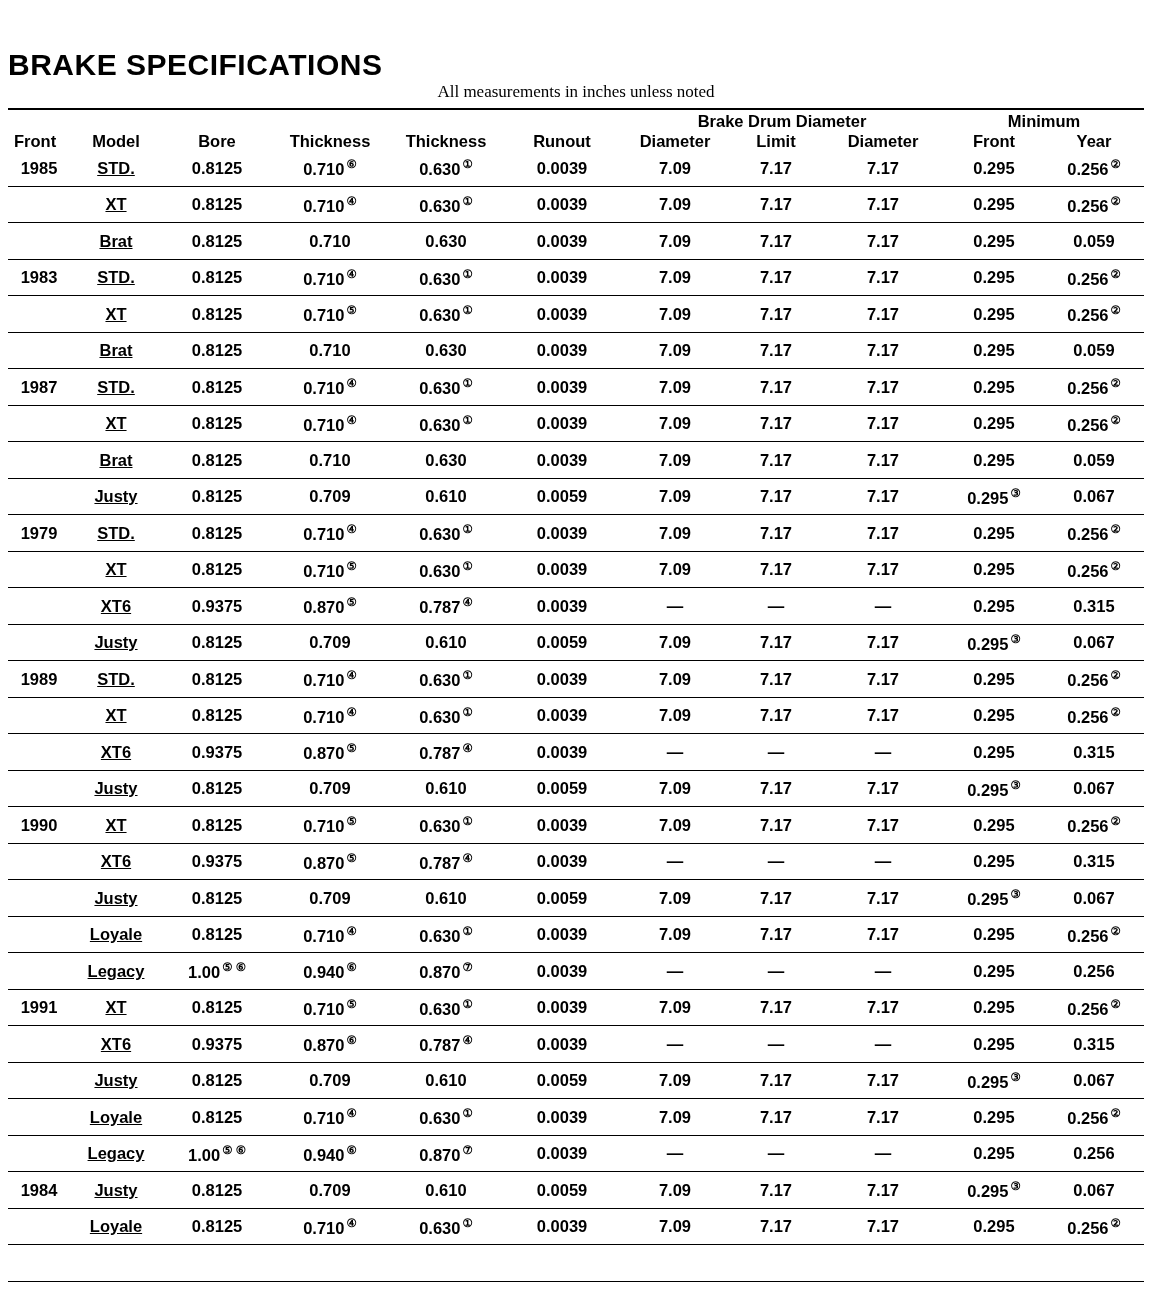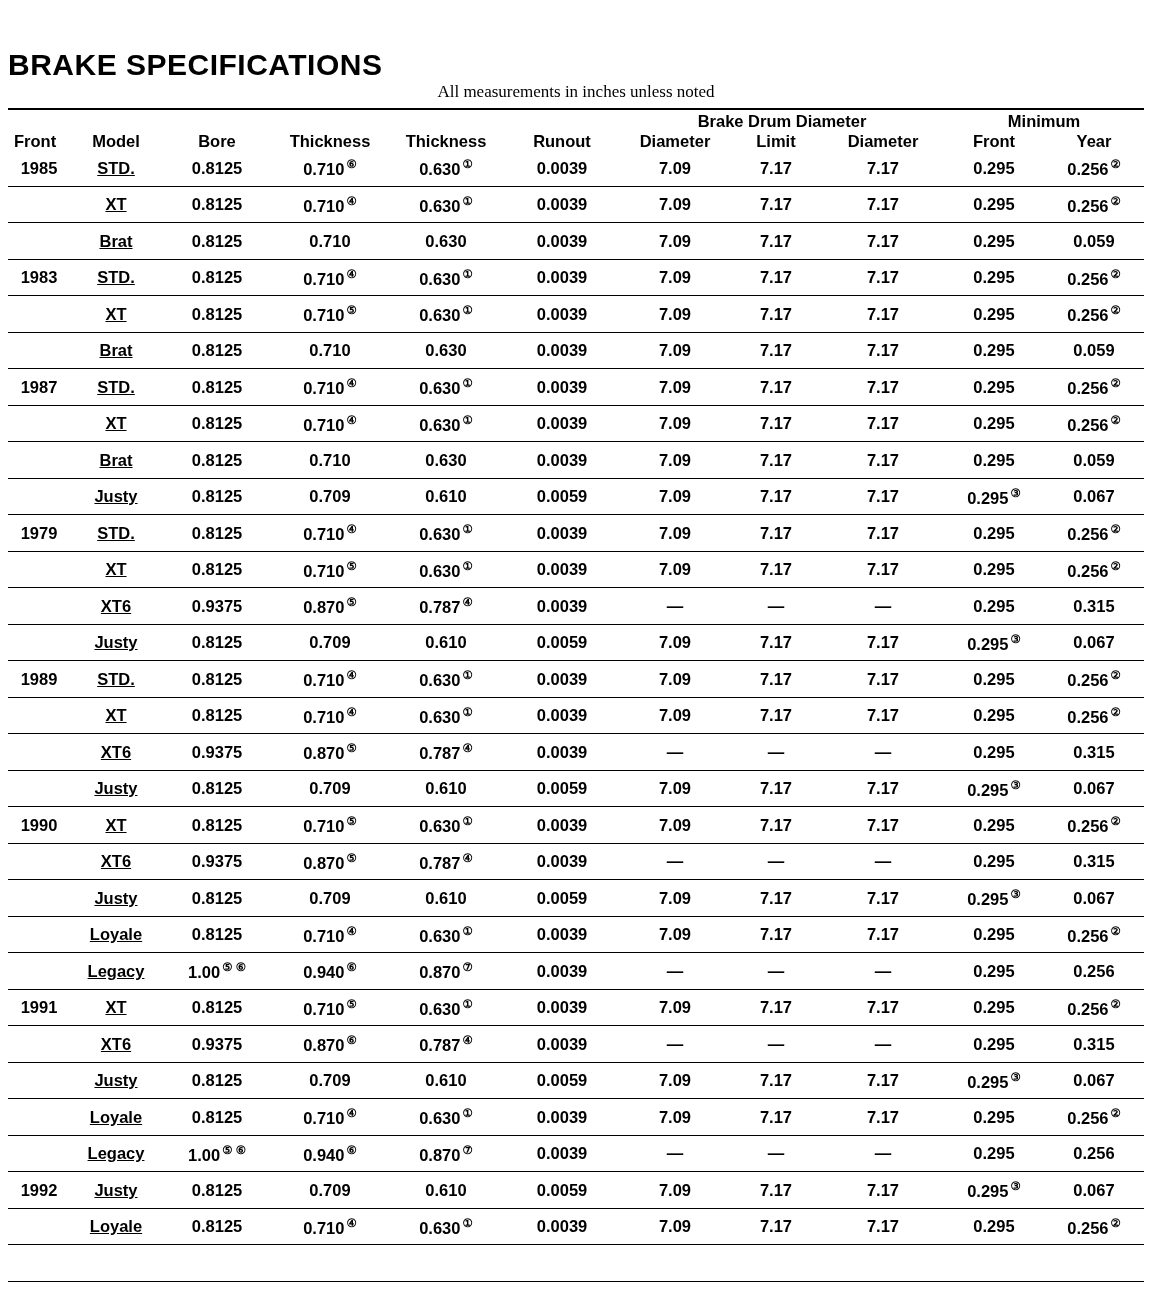--- a/index.html
+++ b/index.html
@@ -518,21 +518,21 @@
           <td><span>0.940</span><span class="sup">⑥</span></td>
           <td><span>0.870</span><span class="sup">⑦</span></td>
           <td><span>0.0039</span></td>
           <td class="vline-l"><span>—</span></td>
           <td><span>—</span></td>
           <td class="vline-r"><span>—</span></td>
           <td><span>0.295</span></td>
           <td><span>0.256</span></td>
         </tr>
         <tr class="rowline">
-          <td class="year"><span>1992</span></td>
+          <td class="year"><span>1984</span></td>
           <td class="model"><span>Justy</span></td>
           <td><span>0.8125</span></td>
           <td><span>0.709</span></td>
           <td><span>0.610</span></td>
           <td><span>0.0059</span></td>
           <td class="vline-l"><span>7.09</span></td>
           <td><span>7.17</span></td>
           <td class="vline-r"><span>7.17</span></td>
           <td><span>0.295</span><span class="sup">③</span></td>
           <td><span>0.067</span></td>

